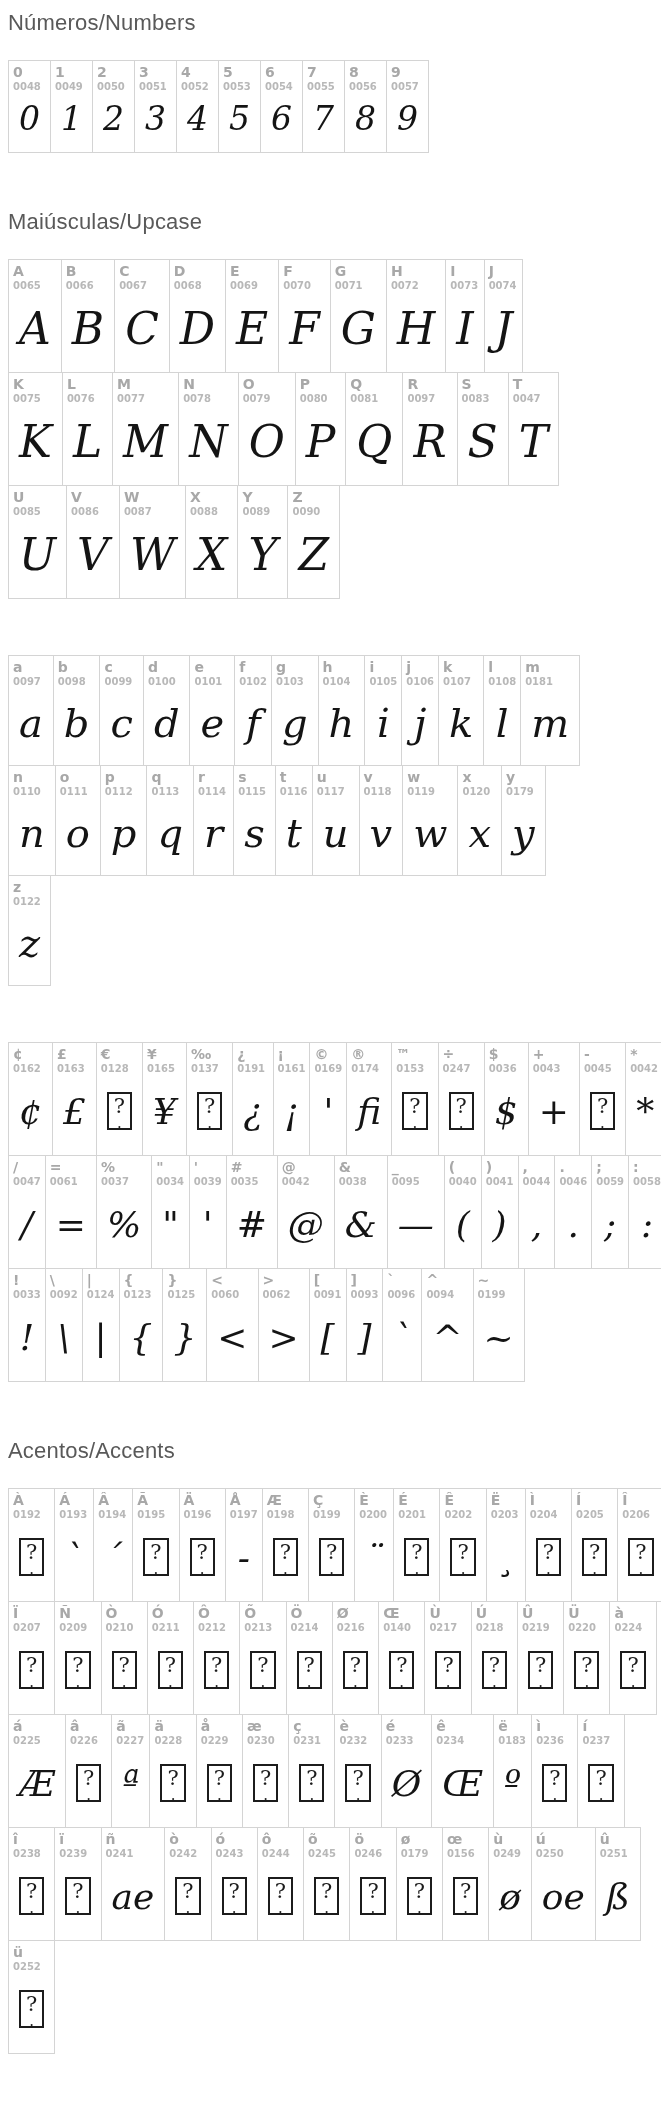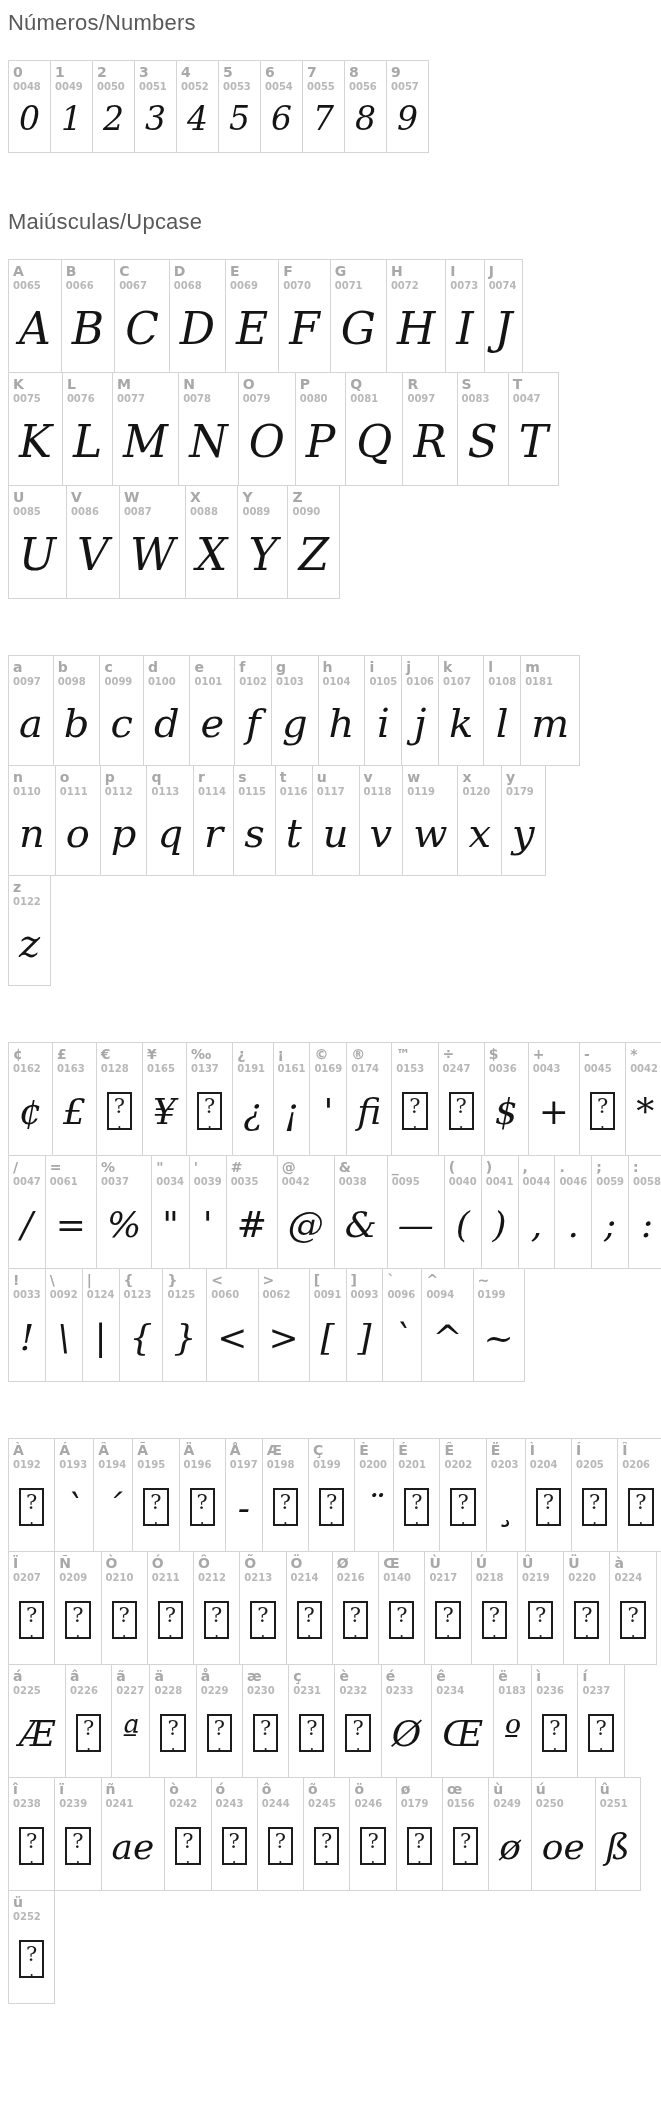--- a/index.html
+++ b/index.html
@@ -1076,20 +1076,21 @@
               <span class="code-label">0199</span>
             </div>
             <div class="glyph-area">
               <span class="glyph">~</span>
             </div>
           </div>
         </div>
       </div>
     </section>
     <section class="glyph-section sec-accents">
+      <h2 class="section-title">Acentos/Accents</h2>
       <div class="glyph-table">
         <div class="glyph-row">
           <div class="cell">
             <div class="cell-head">
               <span class="char-label">À</span>
               <span class="code-label">0192</span>
             </div>
             <div class="glyph-area">
               <span class="notdef">
                 <span class="q">?</span>

